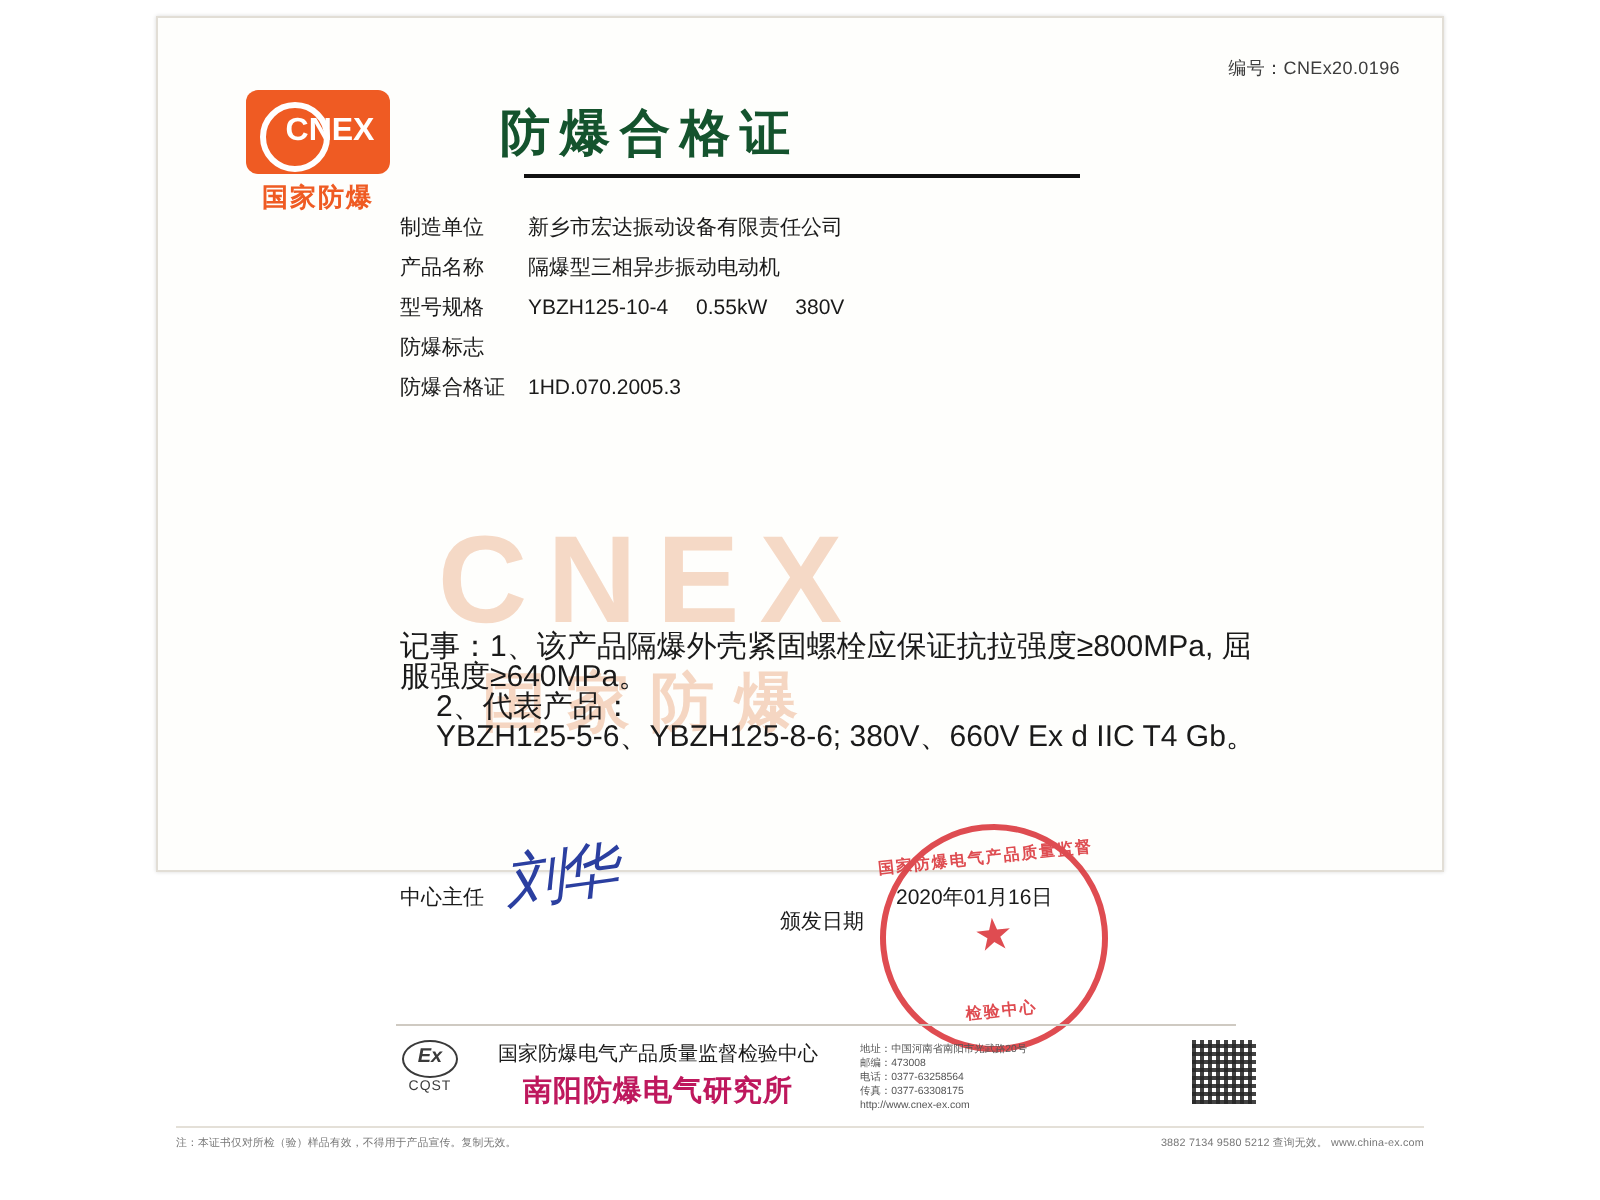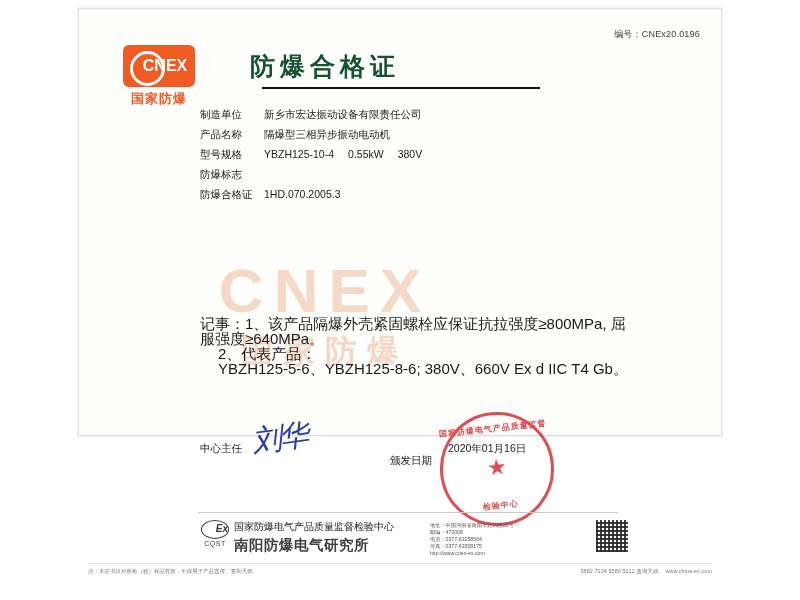--- a/index.html
+++ b/index.html
@@ -283,40 +283,40 @@
   .ex-mark .oval {
     width: 26px;
     height: 17px;
     margin: 0 auto;
     border: 1.4px solid #3a3a3a;
     border-radius: 50%;
     font-size: 10px;
     font-weight: bold;
     line-height: 16px;
     font-style: italic;
-    text-align: right;
   }
   .ex-mark .cost {
     font-size: 7px;
     margin-top: 1px;
     letter-spacing: 0.5px;
   }
   .org {
     flex: 0 0 190px;
     padding-left: 2px;
+    text-align: center;
   }
   .org .l1 {
     font-size: 10px;
     color: #1a1a1a;
     letter-spacing: 0px;
   }
   .org .l2 {
     font-size: 14.5px;
     font-weight: bold;
-    color: #404040;
+    color: #be185d;
     letter-spacing: 0.5px;
     margin-top: 2px;
   }
   .addr {
     flex: 1 1 auto;
     font-size: 5.2px;
     line-height: 7px;
     color: #555555;
     padding-left: 6px;
     padding-top: 2px;

